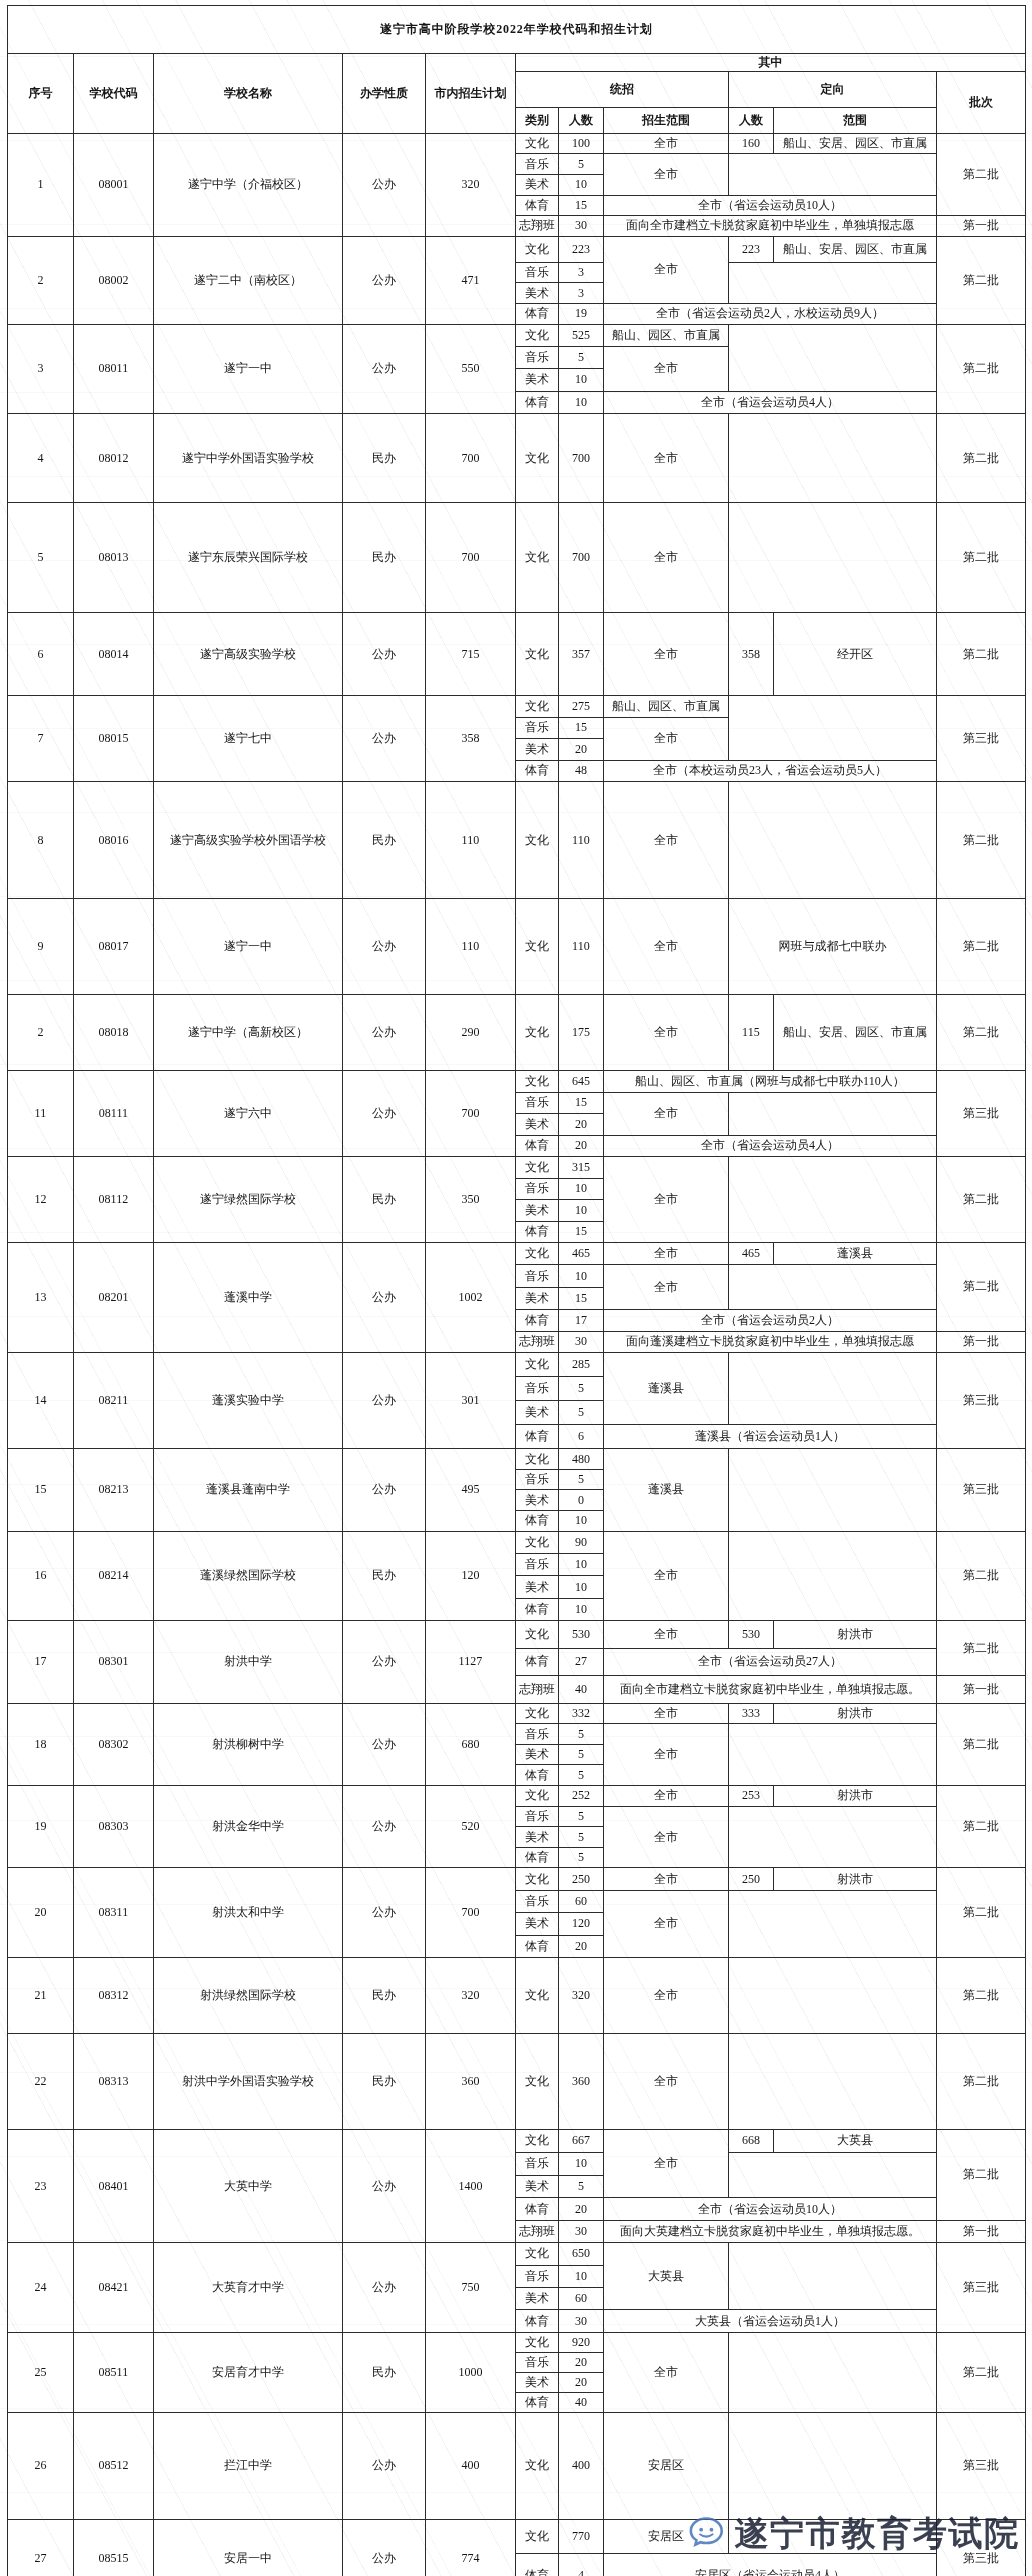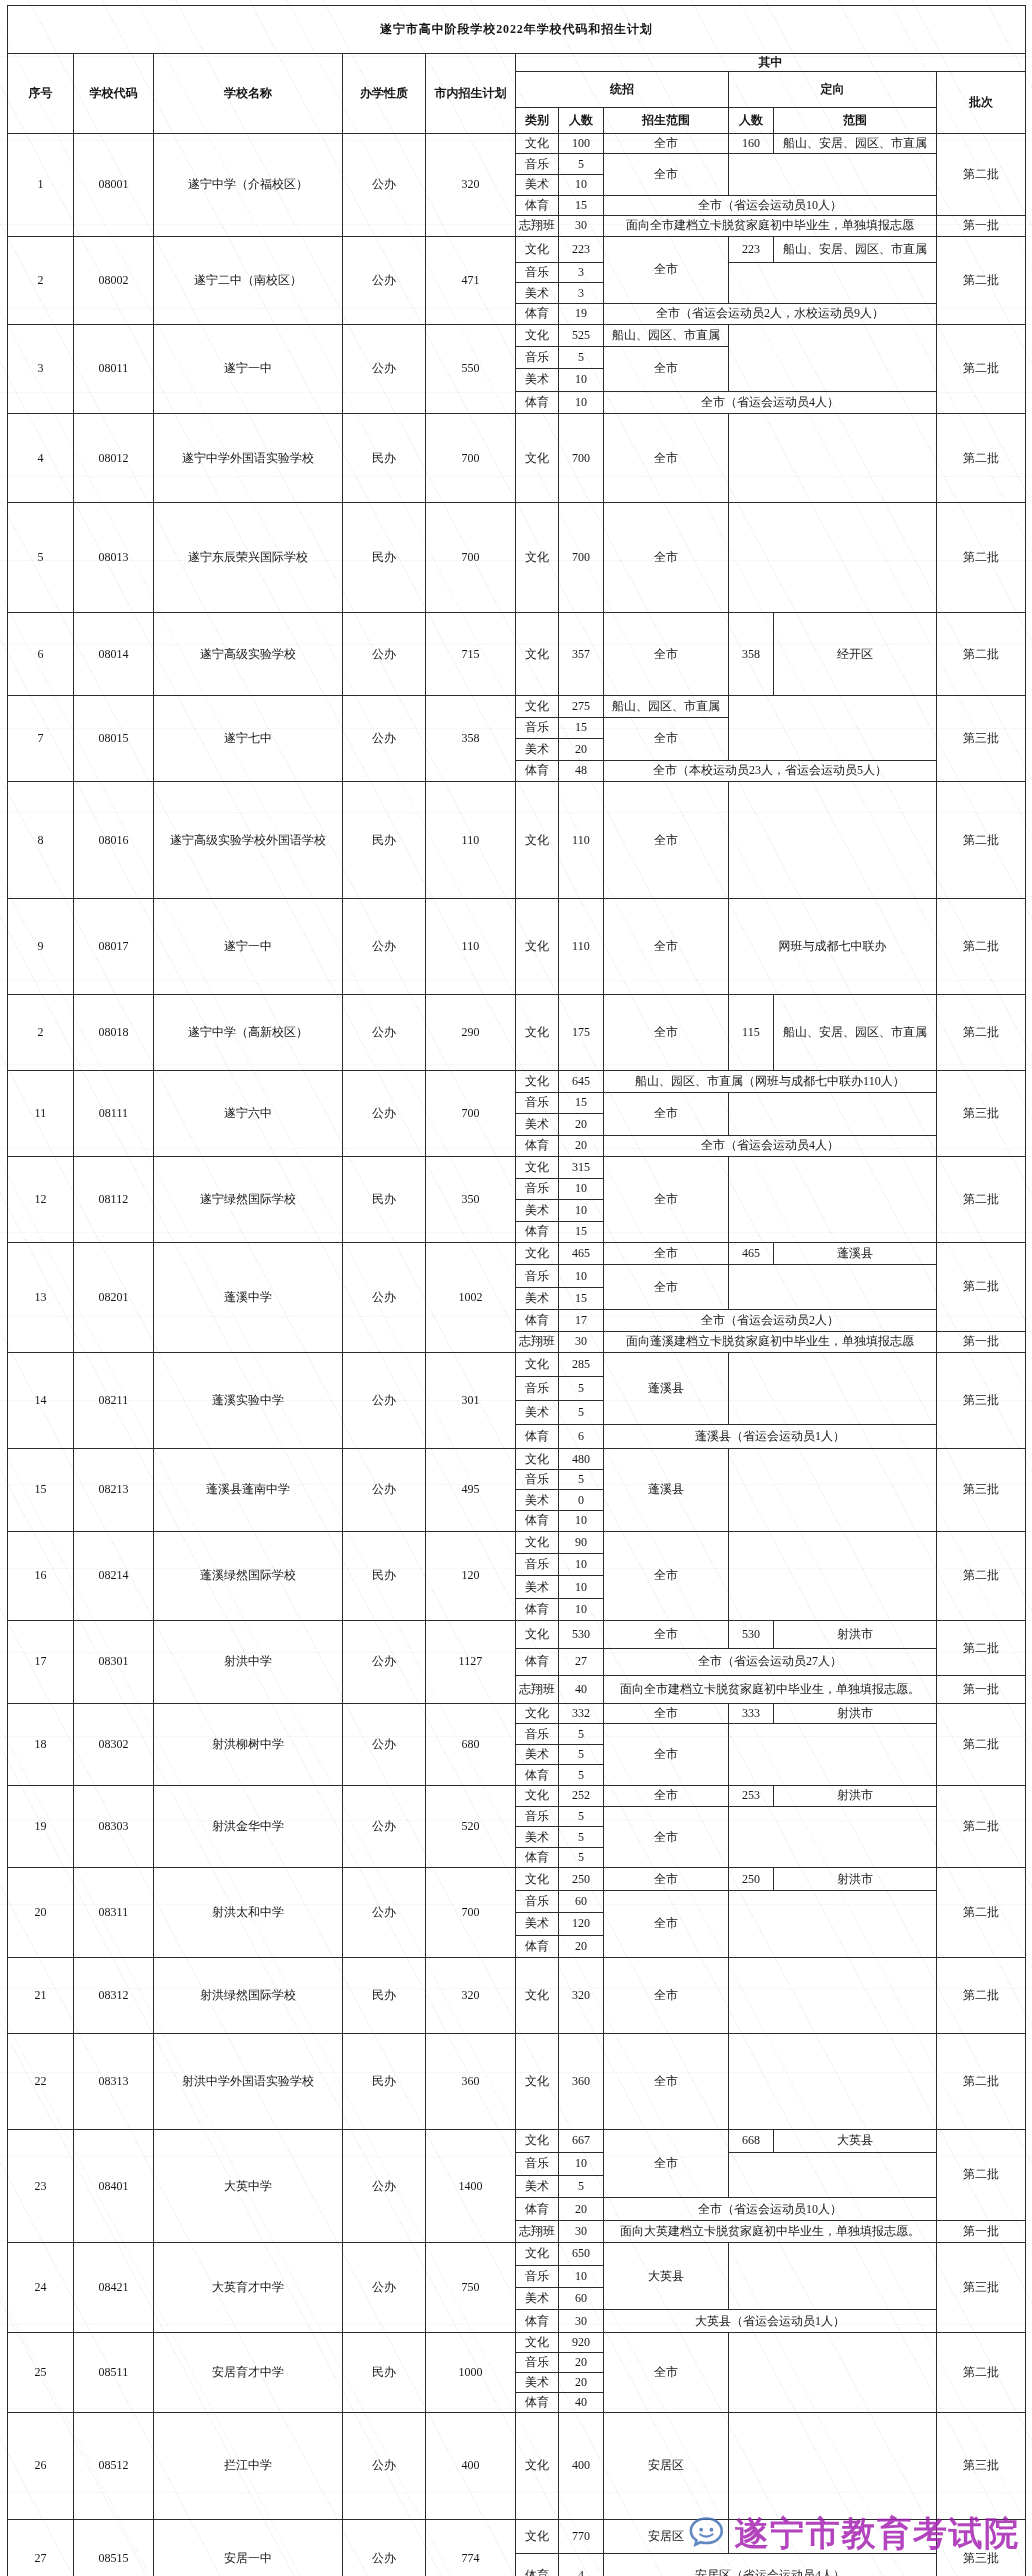--- a/index.html
+++ b/index.html
@@ -679,18 +679,18 @@
     <span>
       <svg width="40" height="36" viewBox="0 0 46 42">
         <g fill="none" stroke="#3e6eb4" stroke-width="3">
           <path d="M21 3 C10 3 3 9.5 3 17.5 C3 22 5.6 25.8 9.6 28.3 L8.3 33.5 L14.2 30.6 C16.3 31.2 18.6 31.6 21 31.6 C32 31.6 39 25 39 17.5 C39 9.5 32 3 21 3 Z"></path>
         </g>
         <circle cx="15" cy="16" r="2.2" fill="#3e6eb4"></circle>
         <circle cx="27" cy="16" r="2.2" fill="#3e6eb4"></circle>
         <path d="M13 21 q8 6 16 0" stroke="#3e6eb4" stroke-width="2.4" fill="none"></path>
       </svg>
     </span>
-    <span class="wm-text" style="color:#a21caf">遂宁市教育考试院</span>
+    <span class="wm-text" style="color:#0f172a">遂宁市教育考试院</span>
   </div>
 
   <div class="stripes"></div>
 </div>
 
 
 </body></html>

